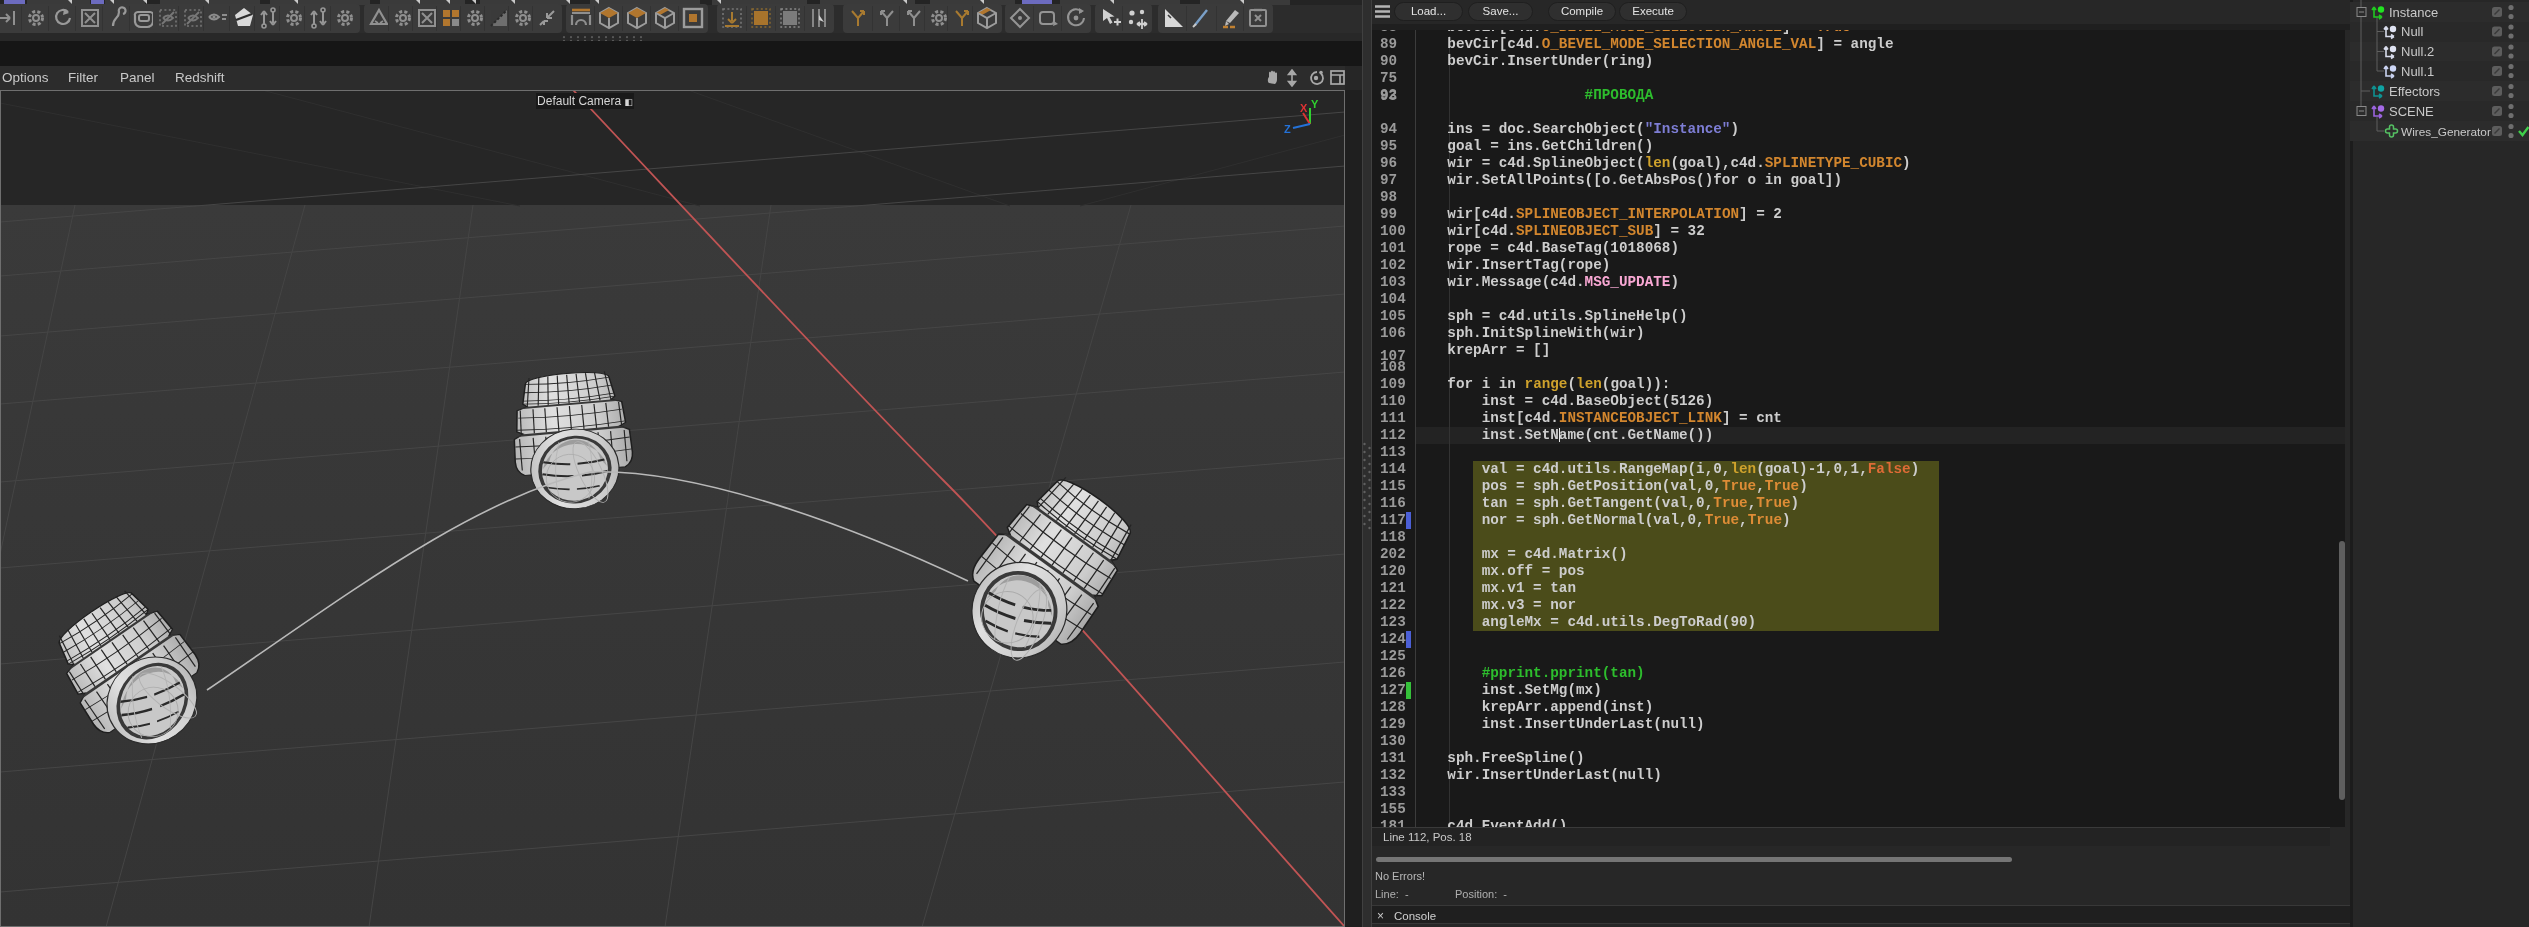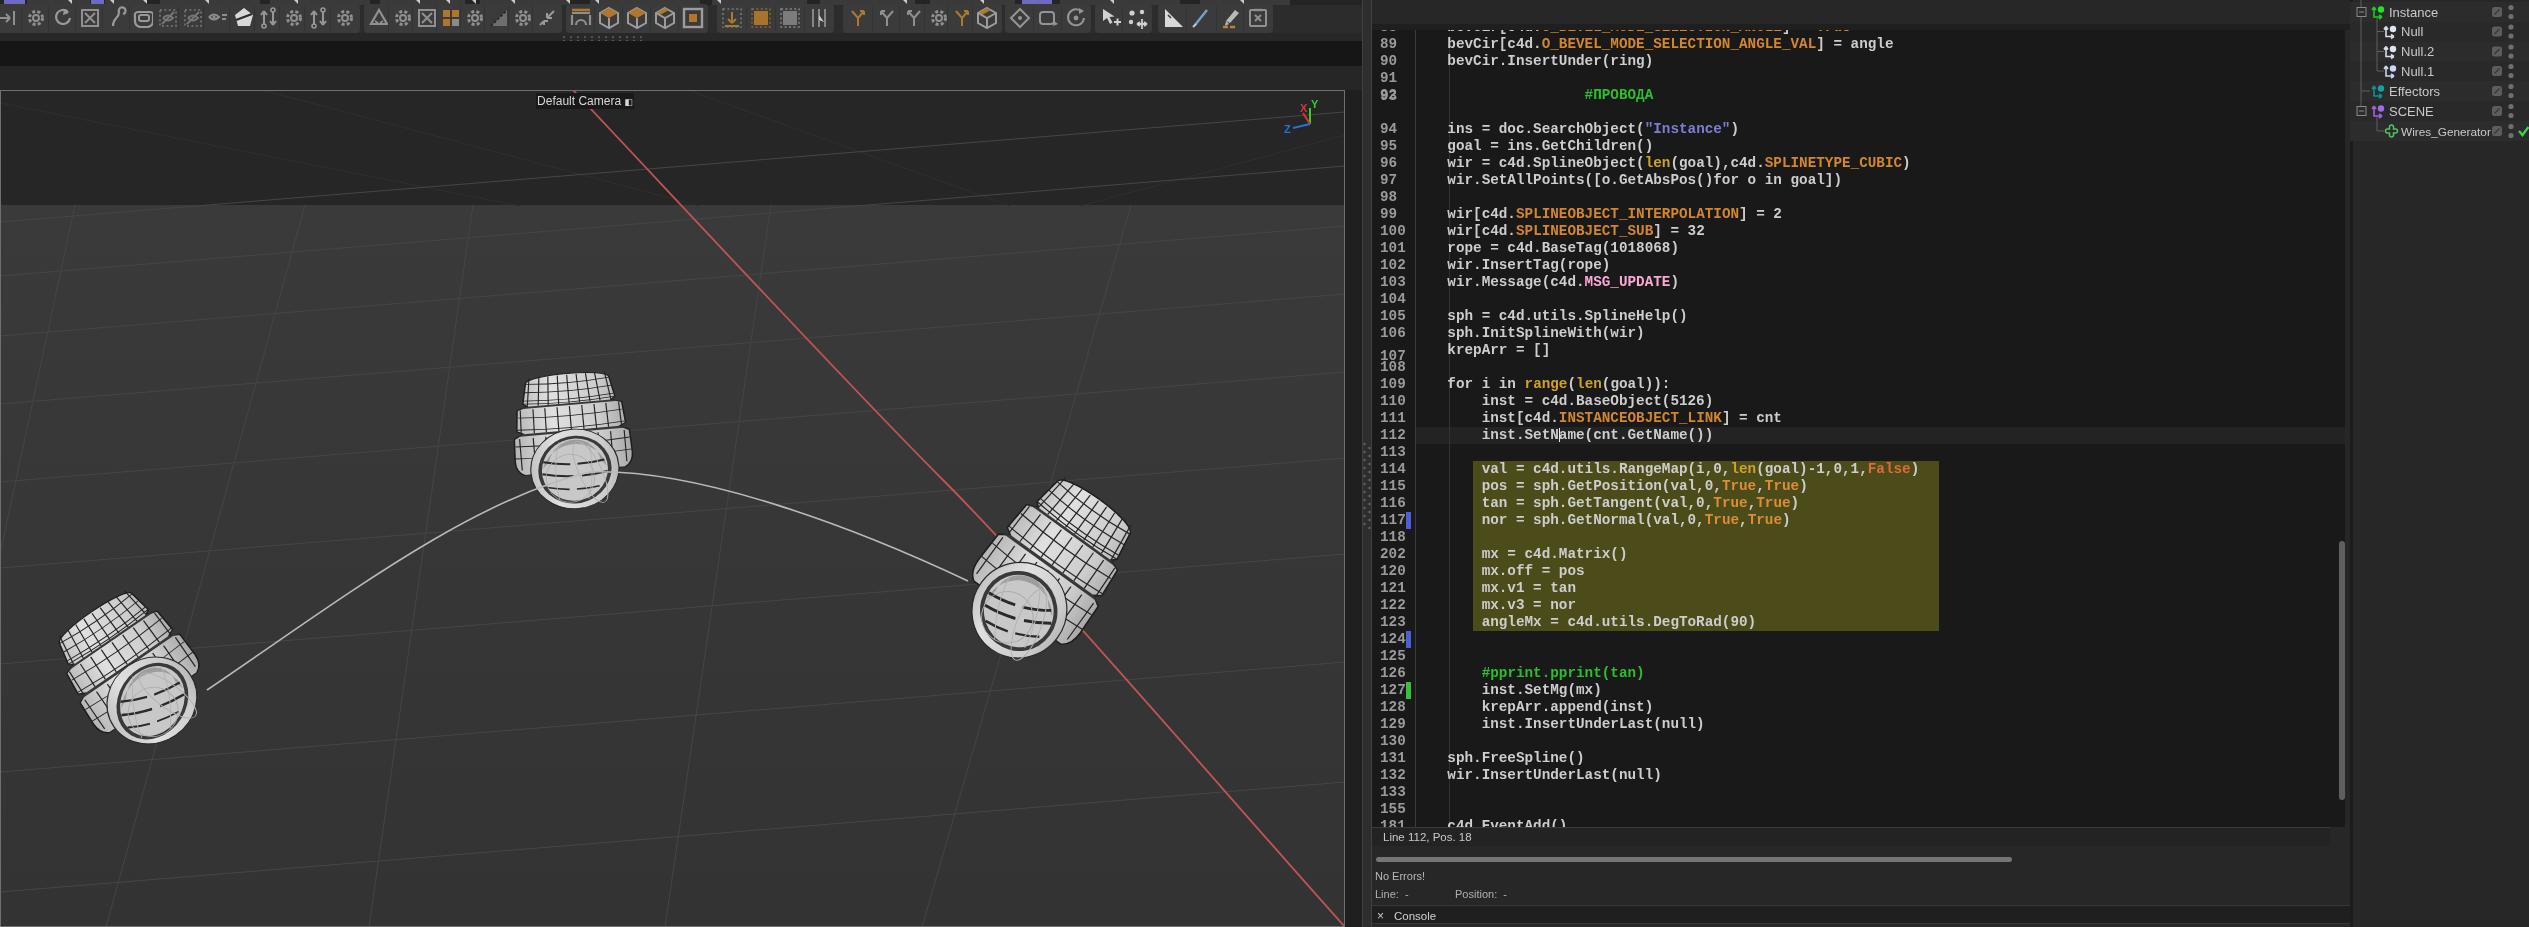--- a/index.html
+++ b/index.html
@@ -307,20 +307,35 @@
       <circle cx="58" cy="4.8" r="1.1" fill="#5a5a5a"></circle>
       <circle cx="65" cy="1.2" r="1.1" fill="#5a5a5a"></circle>
       <circle cx="65" cy="4.8" r="1.1" fill="#5a5a5a"></circle>
       <circle cx="72" cy="1.2" r="1.1" fill="#5a5a5a"></circle>
       <circle cx="72" cy="4.8" r="1.1" fill="#5a5a5a"></circle>
       <circle cx="79" cy="1.2" r="1.1" fill="#5a5a5a"></circle>
       <circle cx="79" cy="4.8" r="1.1" fill="#5a5a5a"></circle>
     </svg>
 <div style="position:absolute;left:0;top:41px;width:1362px;height:25px;background:#161616"></div>
 
+<div style="position:absolute;left:0;top:66px;width:1345px;height:24px;background:#2c2c2c;color:#c9c9c9;font-size:13.5px">
+<span style="position:absolute;left:2px;top:4px">Options</span>
+<span style="position:absolute;left:68px;top:4px">Filter</span>
+<span style="position:absolute;left:120px;top:4px">Panel</span>
+<span style="position:absolute;left:175px;top:4px">Redshift</span>
+<svg style="position:absolute;left:1264px;top:3px" width="82" height="18" viewBox="0 0 82 18">
+<path d="M 5,14 c -2,-2 -1,-5 0,-6 l 0,-4 c 0,-1.6 2,-1.6 2,0 l 0,-1 c 0,-1.6 2,-1.6 2,0 l 0,0.5 c 0,-1.6 2,-1.6 2,0 l 0,1 c 0,-1.2 2,-1.2 2,0 l 0,6 c 0,2 -1,3.5 -2,4.5 z" fill="#a8a8a8"></path>
+<path d="M 28,1 l 3.5,4.5 h -7 z M 28,17 l -3.5,-4.5 h 7 z M 28,5 v 8" stroke="#a8a8a8" fill="#a8a8a8" stroke-width="1.6"></path>
+<path d="M 53,3 a 6 6 0 1 0 4,1.5" fill="none" stroke="#a8a8a8" stroke-width="1.8"></path>
+        <circle cx="52" cy="9" r="2.2" fill="#a8a8a8"></circle>
+        <circle cx="57" cy="3.5" r="1.8" fill="#a8a8a8"></circle>
+<rect x="67" y="2" width="13" height="13" fill="none" stroke="#a8a8a8" stroke-width="1.7"></rect>
+        <path d="M 67,6 h 13 M 76,6 v 9" stroke="#a8a8a8" stroke-width="1.7"></path>
+</svg>
+</div>
 
 <svg style="position:absolute;left:0;top:90px" width="1345" height="837" viewBox="0 90 1345 837">
 <defs>
         <linearGradient id="vg" x1="0" y1="0" x2="0" y2="1">
  <stop offset="0" stop-color="#3a3a3a"></stop>
           <stop offset="1" stop-color="#333333"></stop>
 </linearGradient>
       </defs>
 <rect x="0" y="90" width="1345" height="837" fill="#373737"></rect>
 <rect x="0" y="90" width="1345" height="115" fill="#262626"></rect>
@@ -561,36 +576,45 @@
       <circle cx="7.5" cy="64" r="1.2" fill="#606060"></circle>
       <circle cx="2.5" cy="68" r="1.2" fill="#606060"></circle>
       <circle cx="7.5" cy="72" r="1.2" fill="#606060"></circle>
       <circle cx="2.5" cy="76" r="1.2" fill="#606060"></circle>
       <circle cx="7.5" cy="80" r="1.2" fill="#606060"></circle>
       <circle cx="2.5" cy="84" r="1.2" fill="#606060"></circle>
       <circle cx="7.5" cy="88" r="1.2" fill="#606060"></circle>
     </svg>
 
 <div style="position:absolute;left:1372px;top:0;width:981px;height:927px;background:#272727"></div>
+<div style="position:absolute;left:1372px;top:0;width:981px;height:24px;background:#272727">
+<svg style="position:absolute;left:3px;top:5px" width="16" height="13">
+        <path d="M 0,1.5 h 15 M 0,6.5 h 15 M 0,11.5 h 15" stroke="#b5b5b5" stroke-width="2.6"></path>
+      </svg>
+<div class="pill" style="left:22px;width:69px">Load...</div>
+<div class="pill" style="left:96px;width:65px">Save...</div>
+<div class="pill" style="left:176px;width:68px">Compile</div>
+<div class="pill" style="left:247px;width:68px">Execute</div>
+</div>
 <div style="position:absolute;left:1372px;top:24px;width:981px;height:6px;background:#1f1f1f"></div>
 
 <div style="position:absolute;left:1372px;top:30px;width:973px;height:797px;background:#191919;overflow:hidden">
  <div style="position:absolute;left:44px;top:396.5px;width:929px;height:17px;background:#232323"></div>
  <div style="position:absolute;left:43px;top:0;width:1px;height:797px;background:#3c3c3c"></div>
  <div style="position:absolute;left:77px;top:6px;width:1px;height:791px;background:#323232"></div>
  <div style="position:absolute;left:101px;top:430.5px;width:466px;height:170px;background:#4b4c1a"></div>
  <div style="position:absolute;left:77px;top:362.5px;width:1px;height:340px;background:#333333"></div>
  <div class="cl" style="top:-11.5px">    bevCir[c4d.<span style="color:#d2862e">O_BEVEL_MODE_SELECTION_ANGLE</span>] = <span style="color:#de8c36">True</span></div>
 <div class="ln" style="top:-11.5px">88</div>
 <div class="cl" style="top:5.5px">    bevCir[c4d.<span style="color:#d2862e">O_BEVEL_MODE_SELECTION_ANGLE_VAL</span>] = angle</div>
 <div class="ln" style="top:5.5px">89</div>
 <div class="cl" style="top:22.5px">    bevCir.InsertUnder(ring)</div>
 <div class="ln" style="top:22.5px">90</div>
 <div class="cl" style="top:39.5px"></div>
-<div class="ln" style="top:39.5px">91</div>
+<div class="ln" style="top:39.5px">75</div>
 <div class="cl" style="top:56.5px">                    <span style="color:#2dbd2d">#ПРОВОДА</span></div>
 <div class="ln" style="top:56.5px">92</div>
 <div class="cl" style="top:73.5px"></div>
 <div class="ln" style="top:58px">93</div>
 <div class="cl" style="top:90.5px">    ins = doc.SearchObject(<span style="color:#7d7dd4">"Instance"</span>)</div>
 <div class="ln" style="top:90.5px">94</div>
 <div class="cl" style="top:107.5px">    goal = ins.GetChildren()</div>
 <div class="ln" style="top:107.5px">95</div>
 <div class="cl" style="top:124.5px">    wir = c4d.SplineObject(<span style="color:#cfa22c">len</span>(goal),c4d.<span style="color:#d2862e">SPLINETYPE_CUBIC</span>)</div>
 <div class="ln" style="top:124.5px">96</div>

